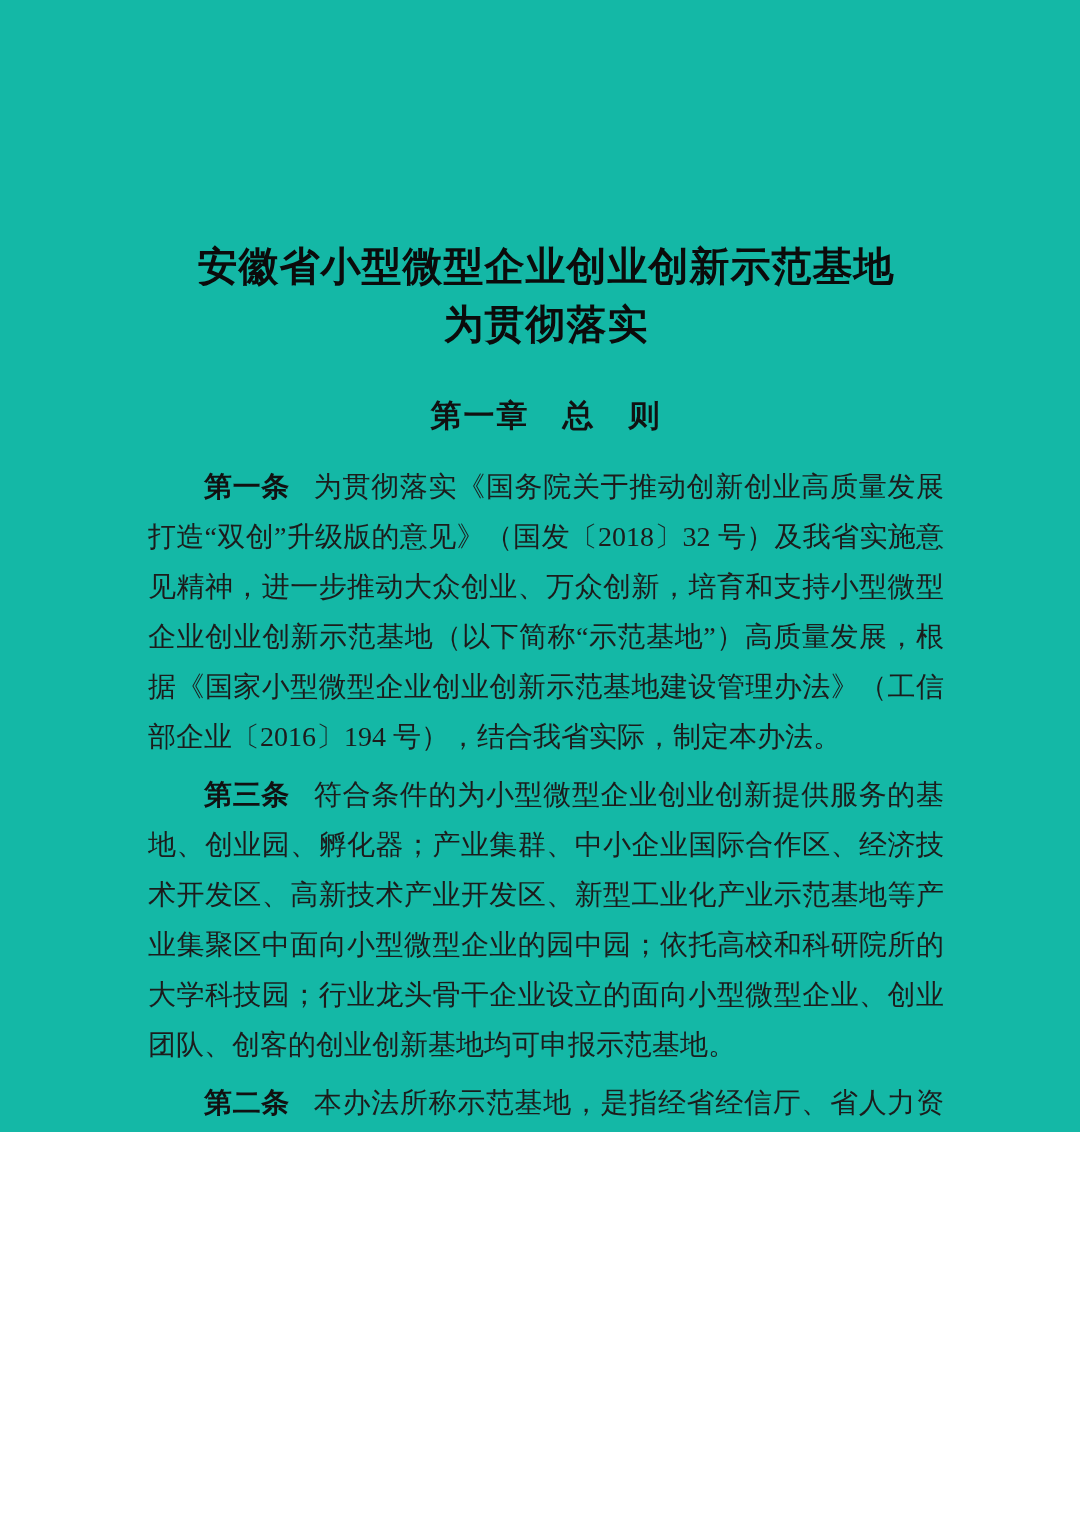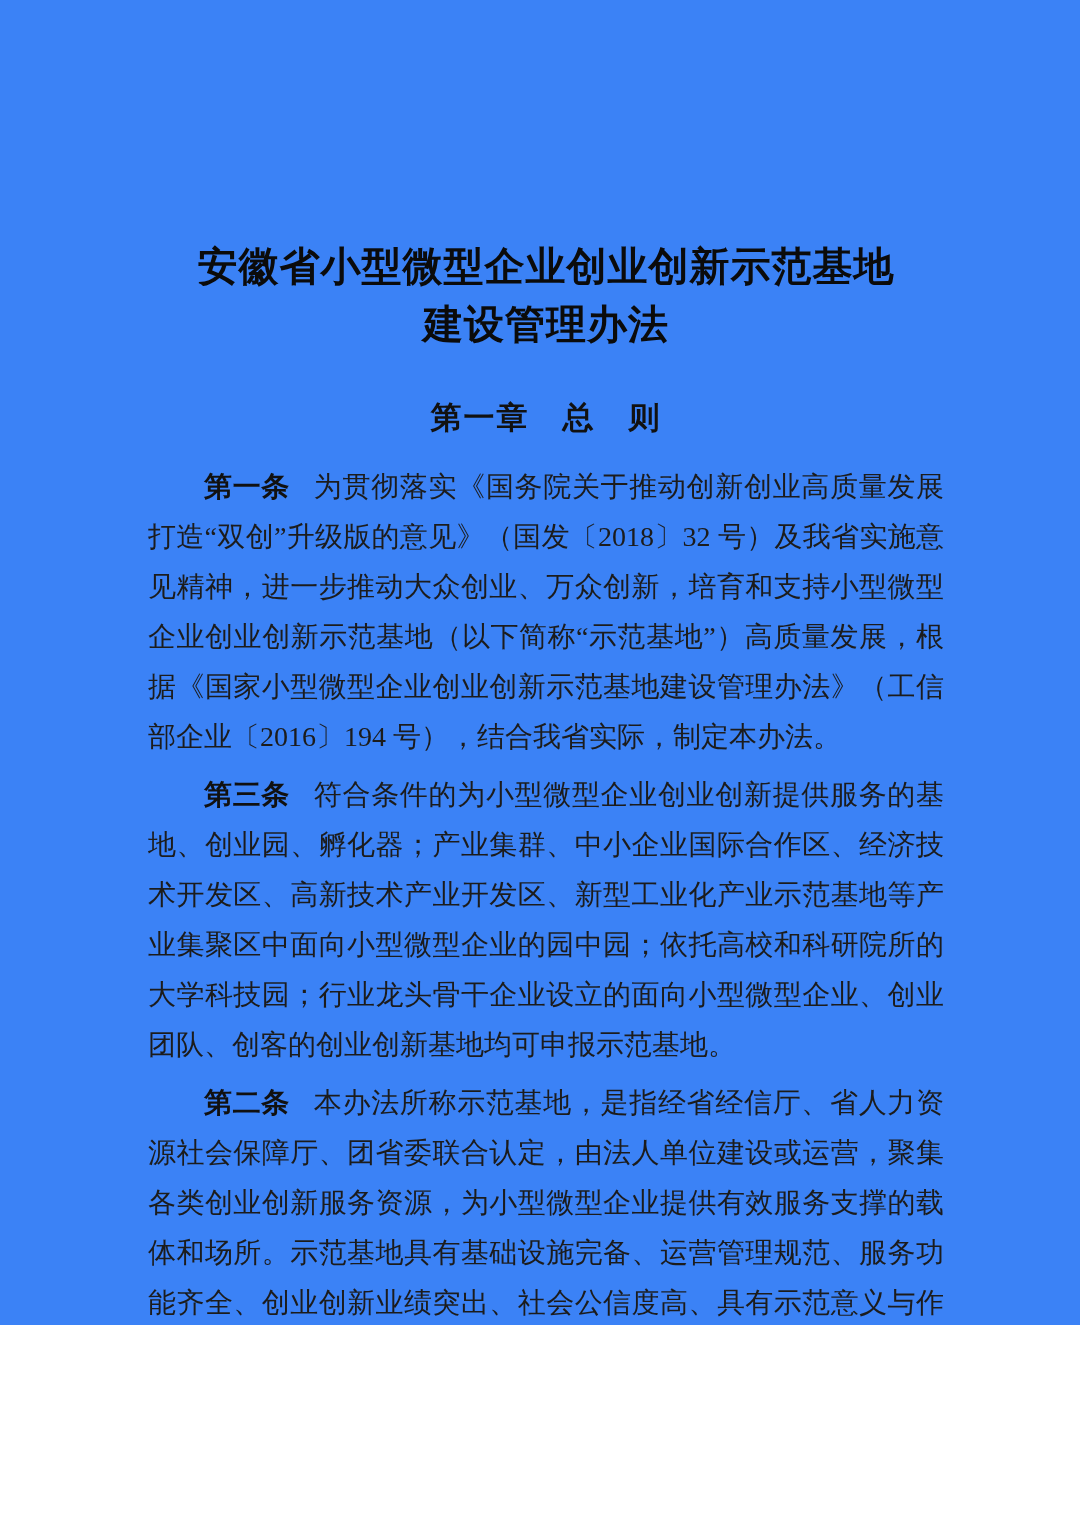--- a/index.html
+++ b/index.html
@@ -3,22 +3,22 @@
 <meta charset="utf-8">
 <style>
   html, body {
     margin: 0;
     padding: 0;
     background: #ffffff;
   }
   .page {
     position: relative;
     width: 1080px;
-    height: 1325px;
-    background: #3b82f6;
+    height: 1132px;
+    background: #14b8a6;
     font-family: "Liberation Serif", "DejaVu Serif", serif;
     color: #1c1c1c;
     overflow: hidden;
     box-sizing: border-box;
   }
   .content {
     position: absolute;
     left: 140px;
     top: 0;
     width: 812px;
@@ -35,21 +35,21 @@
   .doc-title .title-line {
     display: block;
   }
   .chapter-heading {
     margin: 42px 0 0 0;
     font-size: 31px;
     line-height: 44px;
     font-weight: 700;
     text-align: center;
     color: #111111;
-    font-family: Liberation Sans, sans-serif;
+    font-family: Liberation Mono, monospace;
     letter-spacing: 2px;
   }
   .body-text {
     margin-top: 22px;
     font-size: 28px;
     line-height: 50px;
     text-align: justify;
   }
   .article {
     margin: 8px;
@@ -72,21 +72,21 @@
   }
 </style>
 </head>
 <body>
 
 <div class="page">
   <div class="content">
 
     <h1 class="doc-title">
       <span class="title-line">安徽省小型微型企业创业创新示范基地</span>
-      <span class="title-line">建设管理办法</span>
+      <span class="title-line">为贯彻落实</span>
     </h1>
 
     <h2 class="chapter-heading">第一章　总　则</h2>
 
     <div class="body-text">
       <p class="article"><span class="article-label">第一条</span><span class="article-text">为贯彻落实《国务院关于推动创新创业高质量发展打造“双创”升级版的意见》（国发〔2018〕32 号）及我省实施意见精神，进一步推动大众创业、万众创新，培育和支持小型微型企业创业创新示范基地（以下简称“示范基地”）高质量发展，根据《国家小型微型企业创业创新示范基地建设管理办法》（工信部企业〔2016〕194 号），结合我省实际，制定本办法。</span></p>
       <p class="article"><span class="article-label">第三条</span><span class="article-text">符合条件的为小型微型企业创业创新提供服务的基地、创业园、孵化器；产业集群、中小企业国际合作区、经济技术开发区、高新技术产业开发区、新型工业化产业示范基地等产业集聚区中面向小型微型企业的园中园；依托高校和科研院所的大学科技园；行业龙头骨干企业设立的面向小型微型企业、创业团队、创客的创业创新基地均可申报示范基地。</span></p>
       <p class="article"><span class="article-label">第二条</span><span class="article-text">本办法所称示范基地，是指经省经信厅、省人力资源社会保障厅、团省委联合认定，由法人单位建设或运营，聚集各类创业创新服务资源，为小型微型企业提供有效服务支撑的载体和场所。示范基地具有基础设施完备、运营管理规范、服务功能齐全、创业创新业绩突出、社会公信度高、具有示范意义与作用等特点。</span></p>
     </div>
 

